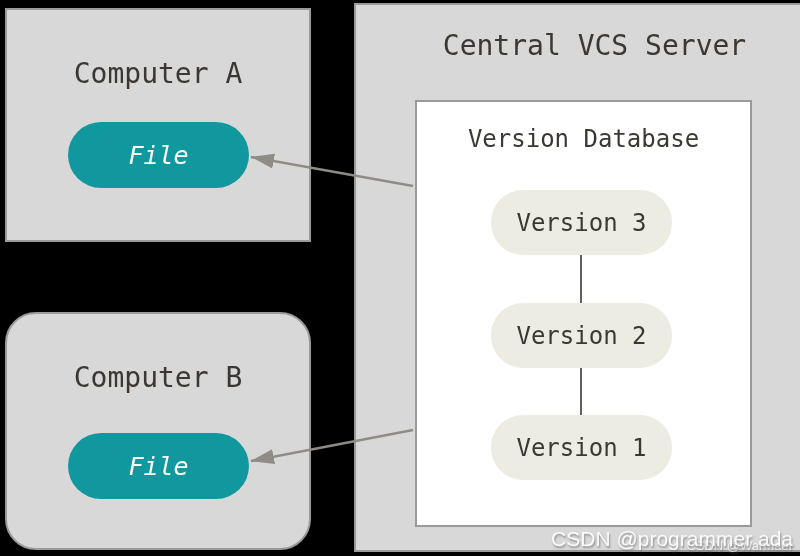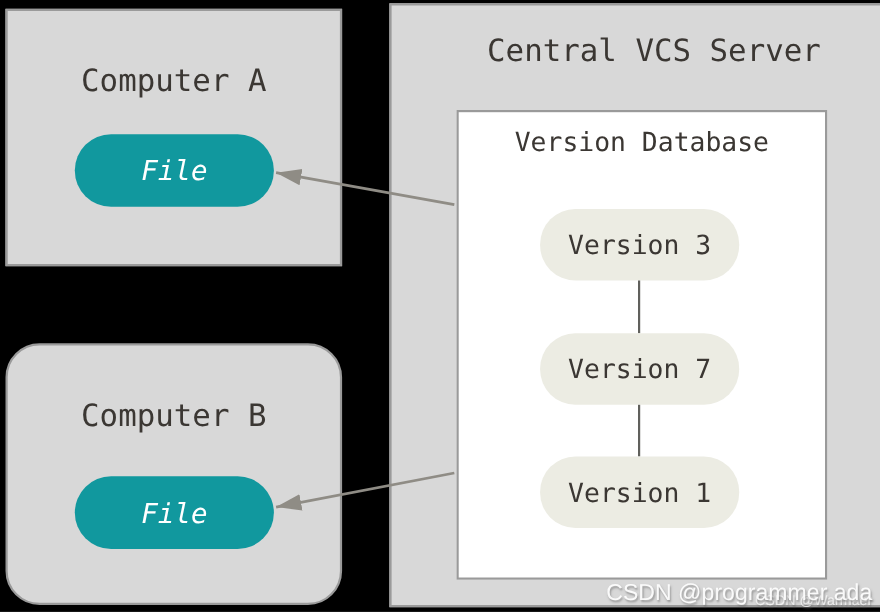--- a/index.html
+++ b/index.html
@@ -64,21 +64,21 @@
   #version-db-panel {
     position: absolute;
     left: 59px; top: 95px;
     width: 337px; height: 427px;
     background: var(--panel-fill);
     border: 2px solid var(--box-border);
   }
   .panel-title {
     width: 100%;
     text-align: center;
-    padding-top: 13px;
+    padding-top: 23px;
     font-size: 24px;
     white-space: nowrap;
   }
   .version-pill {
     position: absolute;
     left: 74px;
     width: 181px;
     height: 65px;
     border-radius: 32px;
     background: var(--version-pill-fill);
@@ -143,21 +143,21 @@
 
     <div id="version-db-panel">
       <div class="panel-title">Version Database</div>
 
       <div id="version-pill-3" class="version-pill">
         <span>Version 3</span>
       </div>
       <div id="connector-3-2" class="connector"></div>
 
       <div id="version-pill-2" class="version-pill">
-        <span>Version 7</span>
+        <span>Version 2</span>
       </div>
       <div id="connector-2-1" class="connector"></div>
 
       <div id="version-pill-1" class="version-pill">
         <span>Version 1</span>
       </div>
     </div>
   </div>
 
   <svg id="arrow-overlay" viewBox="0 0 800 556" xmlns="http://www.w3.org/2000/svg">

